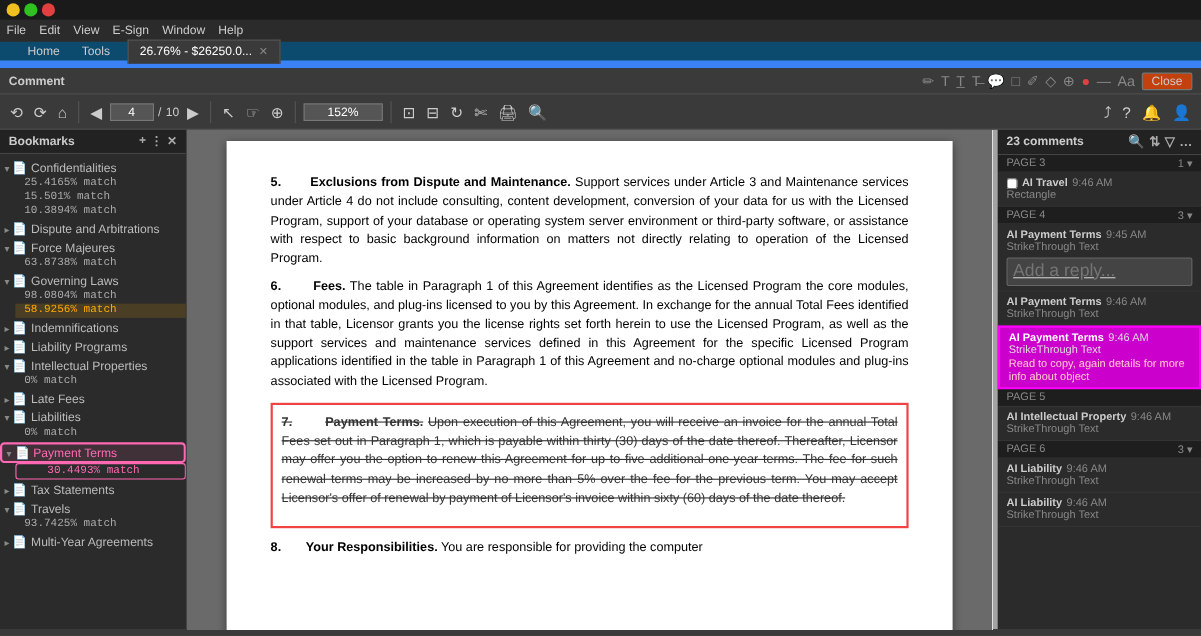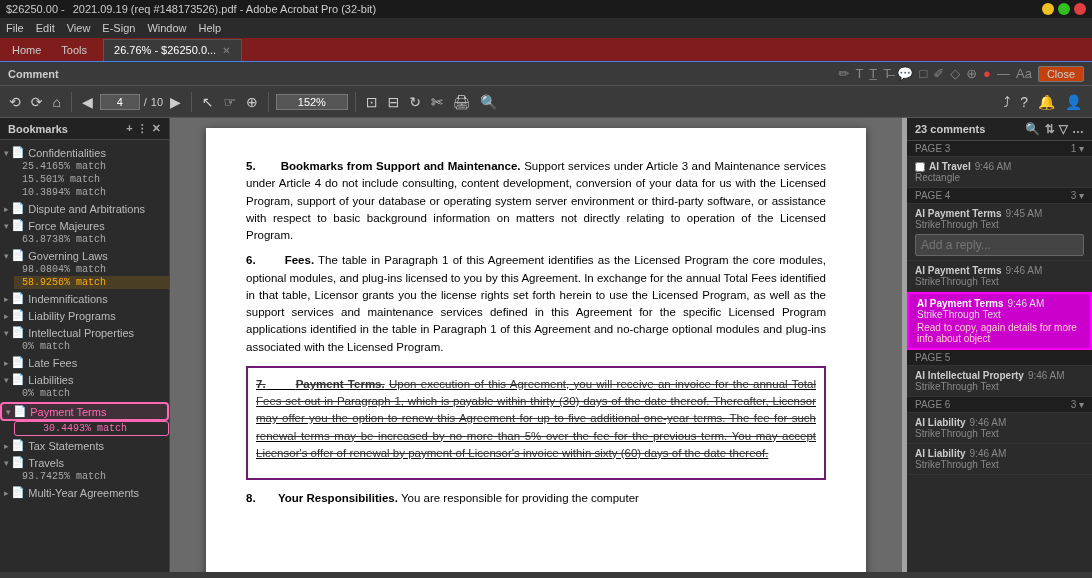--- a/index.html
+++ b/index.html
@@ -31,26 +31,26 @@
       display: flex;
       align-items: center;
       padding: 0 6px;
       gap: 12px;
       font-size: 11px;
     }
     .menu-item { cursor: pointer; }
 
     
     .tab-bar {
-      background: #7f1d1d;
+      background: #0c4a6e;
       height: 24px;
       display: flex;
       align-items: center;
-      padding: 0 4px;
-      border-bottom: 1px solid #3b82f6;
+      padding: 0 17px;
+      border-bottom: 7px solid #3b82f6;
     }
     .tab-btn {
       background: #1c1c1c;
       color: #bbb;
       border: 1px solid #555;
       border-bottom: none;
       padding: 2px 10px;
       font-size: 11px;
       cursor: pointer;
       height: 22px;
@@ -174,24 +174,23 @@
       font-size: 11.5px;
       line-height: 1.5;
       color: #000;
       position: relative;
       box-shadow: 0 2px 8px rgba(0,0,0,0.5);
     }
     .doc-page p { margin-bottom: 8px; text-align: justify; }
     .section-num { font-weight: bold; }
     .section-title { font-weight: bold; }
     .strikethrough-box {
-      border: 2px solid #701a75;
+      border: 2px solid #ef4444;
       padding: 8px;
       margin: 10px 0;
-      text-decoration: underline;
     }
     .strikethrough-text {
       text-decoration: line-through;
       color: #333;
     }
 
     
     .right-panel {
       width: 190px;
       background: #2b2b2b;
@@ -229,24 +228,25 @@
       cursor: pointer;
     }
     .comment-author { color: #ccc; font-size: 10px; font-weight: bold; }
     .comment-time { color: #888; font-size: 10px; }
     .comment-type { color: #888; font-size: 10px; }
     .comment-reply-input {
       background: #444;
       border: 1px solid #666;
       padding: 3px 5px;
       color: #ccc;
-      font-size: 12px;
+      font-size: 16px;
       width: 100%;
       margin-top: 4px;
       border-radius: 2px;
+      text-decoration: underline;
     }
     .checkbox-row { display: flex; align-items: center; gap: 4px; color: #888; font-size: 10px; }
     .checkbox-small { width: 10px; height: 10px; }
 
     
     .comment-header-bar {
       background: #3a3a3a;
       color: #ccc;
       height: 24px;
       display: flex;
@@ -263,24 +263,20 @@
       padding: 1px 8px;
       font-size: 11px;
       cursor: pointer;
       border-radius: 2px;
     }
   </style>
 </head>
 <body>
 
 <div class="title-bar">
-  <div class="title-bar-left">
-    <span>$26250.00 -</span>
-    <span>2021.09.19 (req #148173526).pdf - Adobe Acrobat Pro (32-bit)</span>
-  </div>
   <div class="title-bar-controls">
     <button class="title-bar-btn tb-min"></button>
     <button class="title-bar-btn tb-max"></button>
     <button class="title-bar-btn tb-close"></button>
   </div>
 </div>
 
 <div class="menu-bar">
   <span class="menu-item">File</span>
   <span class="menu-item">Edit</span>
@@ -513,21 +509,21 @@
     </div>
   </div>
 
   <div class="doc-area">
     <div class="doc-scroll">
       <div class="doc-page">
 
         <p>
           <span class="section-num">5.</span>
           &nbsp;&nbsp;&nbsp;&nbsp;&nbsp;
-          <span class="section-title">Bookmarks from Support and Maintenance.</span>
+          <span class="section-title">Exclusions from Dispute and Maintenance.</span>
           <span> Support services under Article 3 and Maintenance services under Article 4 do not include consulting, content development, conversion of your data for us with the Licensed Program, support of your database or operating system server environment or third-party software, or assistance with respect to basic background information on matters not directly relating to operation of the Licensed Program.</span>
         </p>
 
         <p>
           <span class="section-num">6.</span>
           &nbsp;&nbsp;&nbsp;&nbsp;&nbsp;
           <span class="section-title">Fees.</span>
           <span> The table in Paragraph 1 of this Agreement identifies as the Licensed Program the core modules, optional modules, and plug-ins licensed to you by this Agreement. In exchange for the annual Total Fees identified in that table, Licensor grants you the license rights set forth herein to use the Licensed Program, as well as the support services and maintenance services defined in this Agreement for the specific Licensed Program applications identified in the table in Paragraph 1 of this Agreement and no-charge optional modules and plug-ins associated with the Licensed Program.</span>
         </p>
 

